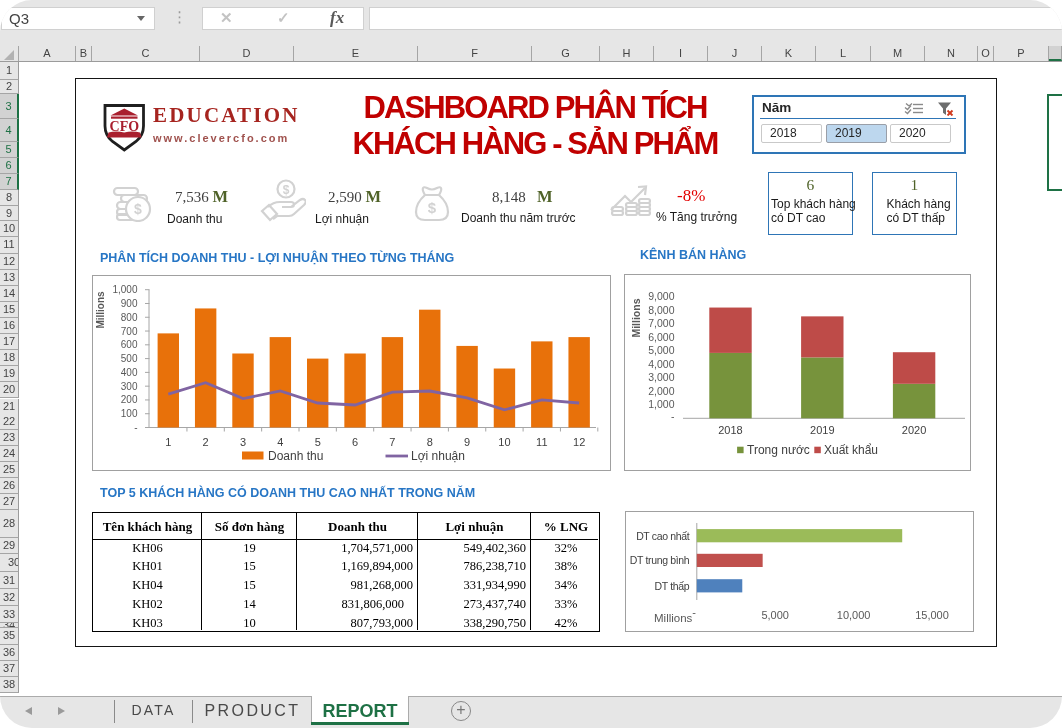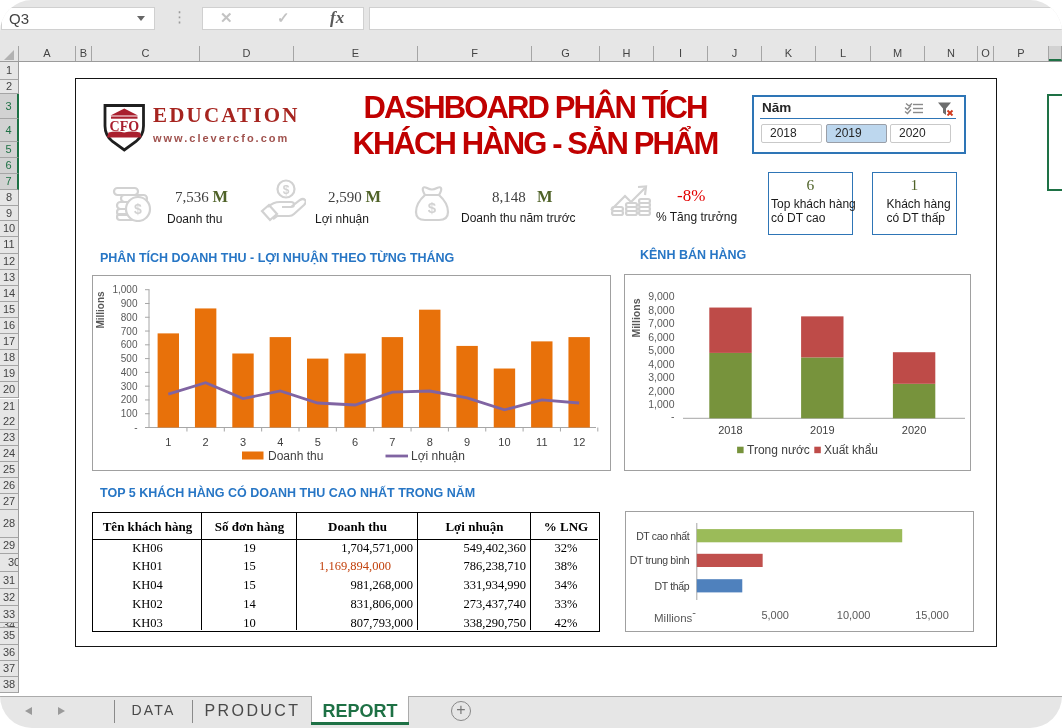--- a/index.html
+++ b/index.html
@@ -340,31 +340,31 @@
         <div style="position:absolute;left:204px;top:0;width:121px;height:25.5px;line-height:27.5px;text-align:center;font-weight:bold;font-size:13px;color:#000;">Doanh thu</div>
         <div style="position:absolute;left:325px;top:0;width:113px;height:25.5px;line-height:27.5px;text-align:center;font-weight:bold;font-size:13px;color:#000;">Lợi nhuận</div>
         <div style="position:absolute;left:438px;top:0;width:70px;height:25.5px;line-height:27.5px;text-align:center;font-weight:bold;font-size:13px;color:#000;">% LNG</div>
         <div style="position:absolute;left:0px;top:25.5px;width:109px;height:18.8px;line-height:19.8px;text-align:center;font-size:12.5px;color:#000;box-sizing:border-box;">KH06</div>
         <div style="position:absolute;left:109px;top:25.5px;width:95px;height:18.8px;line-height:19.8px;text-align:center;font-size:12.5px;color:#000;box-sizing:border-box;">19</div>
         <div style="position:absolute;left:204px;top:25.5px;width:121px;height:18.8px;line-height:19.8px;text-align:right;font-size:12.5px;color:#000;box-sizing:border-box;padding-right:5px;">1,704,571,000</div>
         <div style="position:absolute;left:325px;top:25.5px;width:113px;height:18.8px;line-height:19.8px;text-align:right;font-size:12.5px;color:#000;box-sizing:border-box;padding-right:5px;">549,402,360</div>
         <div style="position:absolute;left:438px;top:25.5px;width:70px;height:18.8px;line-height:19.8px;text-align:center;font-size:12.5px;color:#000;box-sizing:border-box;">32%</div>
         <div style="position:absolute;left:0px;top:44.3px;width:109px;height:18.8px;line-height:19.8px;text-align:center;font-size:12.5px;color:#000;box-sizing:border-box;">KH01</div>
         <div style="position:absolute;left:109px;top:44.3px;width:95px;height:18.8px;line-height:19.8px;text-align:center;font-size:12.5px;color:#000;box-sizing:border-box;">15</div>
-        <div style="position:absolute;left:204px;top:44.3px;width:121px;height:18.8px;line-height:19.8px;text-align:center;font-size:12.5px;color:#c2410c;box-sizing:border-box;padding-right:5px;">1,169,894,000</div>
+        <div style="position:absolute;left:204px;top:44.3px;width:121px;height:18.8px;line-height:19.8px;text-align:right;font-size:12.5px;color:#000000;box-sizing:border-box;padding-right:5px;">1,169,894,000</div>
         <div style="position:absolute;left:325px;top:44.3px;width:113px;height:18.8px;line-height:19.8px;text-align:right;font-size:12.5px;color:#000;box-sizing:border-box;padding-right:5px;">786,238,710</div>
         <div style="position:absolute;left:438px;top:44.3px;width:70px;height:18.8px;line-height:19.8px;text-align:center;font-size:12.5px;color:#000;box-sizing:border-box;">38%</div>
         <div style="position:absolute;left:0px;top:63.1px;width:109px;height:18.8px;line-height:19.8px;text-align:center;font-size:12.5px;color:#000;box-sizing:border-box;">KH04</div>
         <div style="position:absolute;left:109px;top:63.1px;width:95px;height:18.8px;line-height:19.8px;text-align:center;font-size:12.5px;color:#000;box-sizing:border-box;">15</div>
         <div style="position:absolute;left:204px;top:63.1px;width:121px;height:18.8px;line-height:19.8px;text-align:right;font-size:12.5px;color:#000;box-sizing:border-box;padding-right:5px;">981,268,000</div>
         <div style="position:absolute;left:325px;top:63.1px;width:113px;height:18.8px;line-height:19.8px;text-align:right;font-size:12.5px;color:#000;box-sizing:border-box;padding-right:5px;">331,934,990</div>
         <div style="position:absolute;left:438px;top:63.1px;width:70px;height:18.8px;line-height:19.8px;text-align:center;font-size:12.5px;color:#000;box-sizing:border-box;">34%</div>
         <div style="position:absolute;left:0px;top:81.9px;width:109px;height:18.8px;line-height:19.8px;text-align:center;font-size:12.5px;color:#000;box-sizing:border-box;">KH02</div>
         <div style="position:absolute;left:109px;top:81.9px;width:95px;height:18.8px;line-height:19.8px;text-align:center;font-size:12.5px;color:#000;box-sizing:border-box;">14</div>
-        <div style="position:absolute;left:204px;top:81.9px;width:121px;height:18.8px;line-height:19.8px;text-align:right;font-size:12.5px;color:#000;box-sizing:border-box;padding-right:5px;">831,806,000</div>
+        <div style="position:absolute;left:204px;top:81.9px;width:121px;height:18.8px;line-height:19.8px;text-align:right;font-size:12.5px;color:#000;box-sizing:border-box;padding-right:14px;">831,806,000</div>
         <div style="position:absolute;left:325px;top:81.9px;width:113px;height:18.8px;line-height:19.8px;text-align:right;font-size:12.5px;color:#000;box-sizing:border-box;padding-right:5px;">273,437,740</div>
         <div style="position:absolute;left:438px;top:81.9px;width:70px;height:18.8px;line-height:19.8px;text-align:center;font-size:12.5px;color:#000;box-sizing:border-box;">33%</div>
         <div style="position:absolute;left:0px;top:100.7px;width:109px;height:18.8px;line-height:19.8px;text-align:center;font-size:12.5px;color:#000;box-sizing:border-box;">KH03</div>
         <div style="position:absolute;left:109px;top:100.7px;width:95px;height:18.8px;line-height:19.8px;text-align:center;font-size:12.5px;color:#000;box-sizing:border-box;">10</div>
         <div style="position:absolute;left:204px;top:100.7px;width:121px;height:18.8px;line-height:19.8px;text-align:right;font-size:12.5px;color:#000;box-sizing:border-box;padding-right:5px;">807,793,000</div>
         <div style="position:absolute;left:325px;top:100.7px;width:113px;height:18.8px;line-height:19.8px;text-align:right;font-size:12.5px;color:#000;box-sizing:border-box;padding-right:5px;">338,290,750</div>
         <div style="position:absolute;left:438px;top:100.7px;width:70px;height:18.8px;line-height:19.8px;text-align:center;font-size:12.5px;color:#000;box-sizing:border-box;">42%</div>
       </div>
     </div>
 

